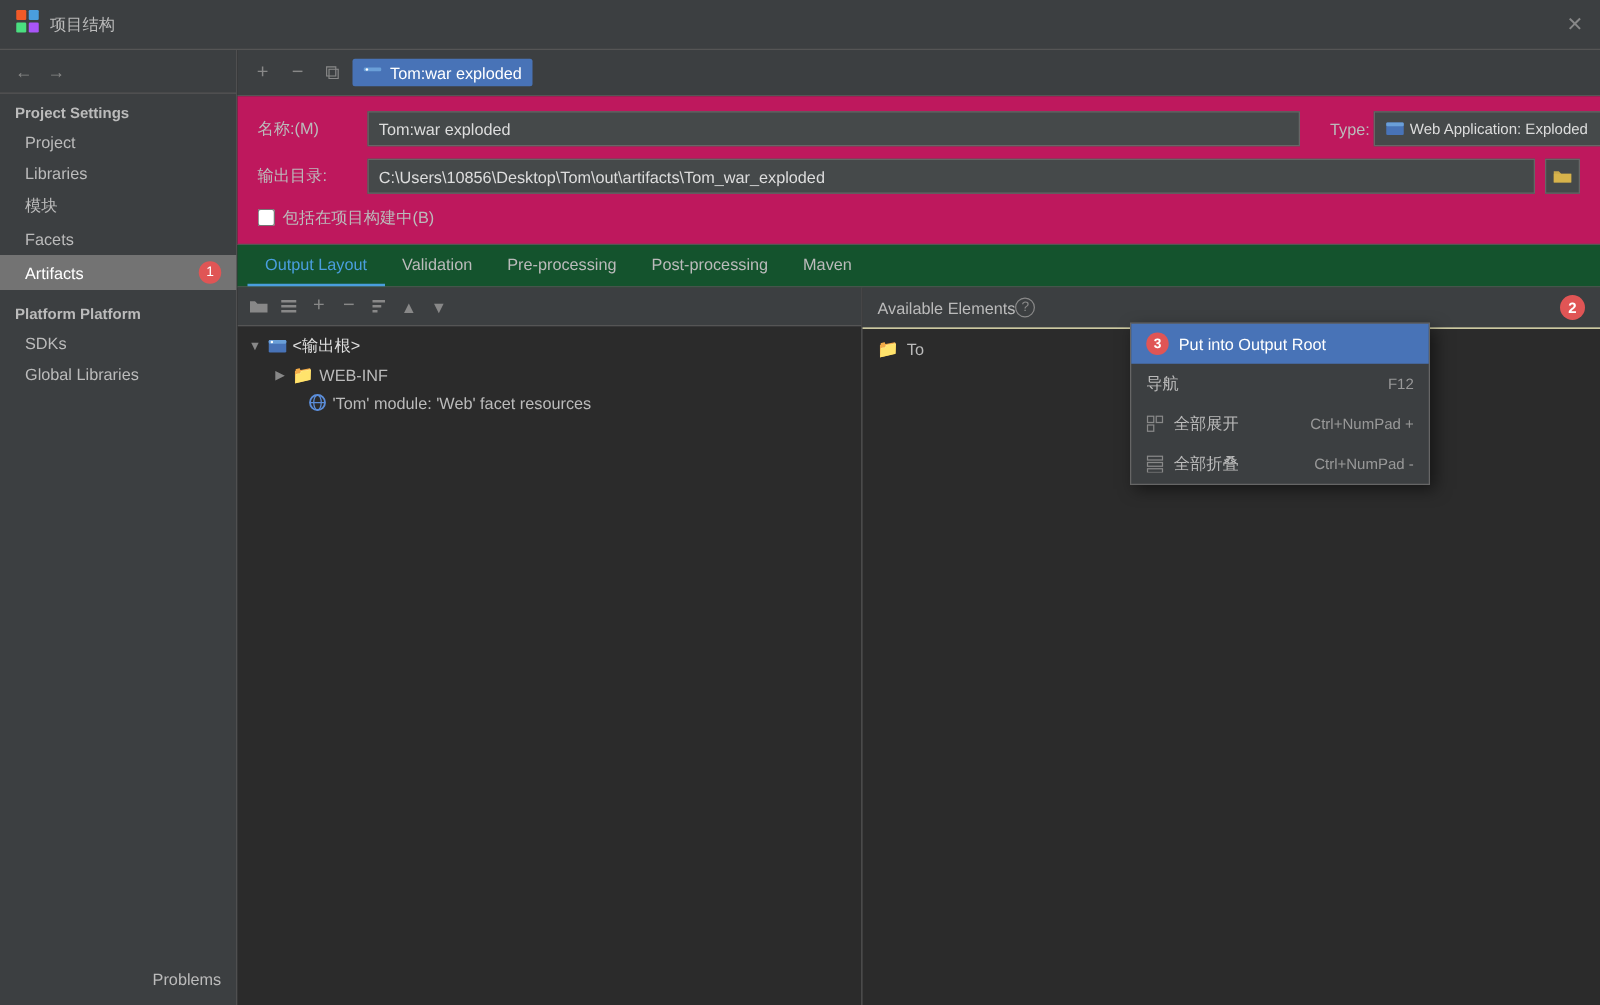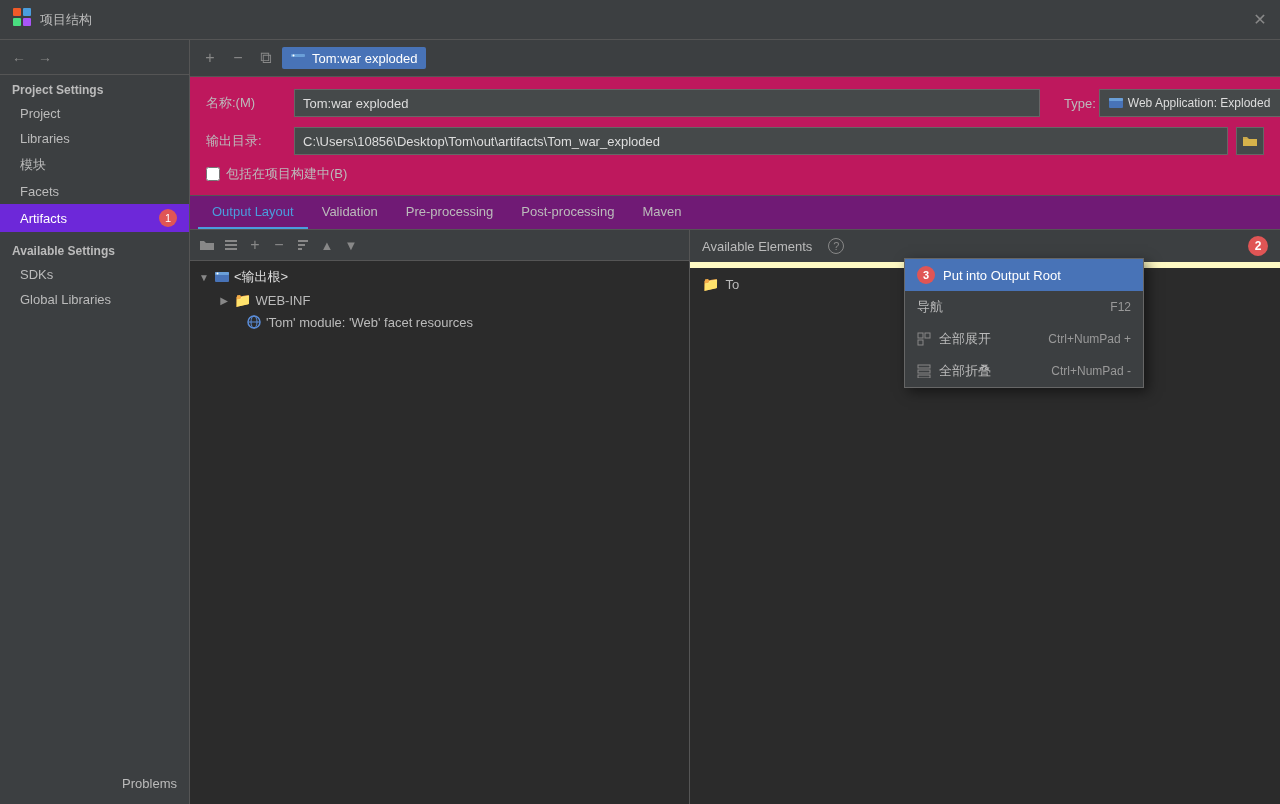--- a/index.html
+++ b/index.html
@@ -86,21 +86,21 @@
     .sidebar-item {
       padding: 5px 12px 5px 20px;
       cursor: pointer;
       color: #bbb;
       font-size: 13px;
       display: flex;
       align-items: center;
       gap: 6px;
     }
     .sidebar-item.active {
-      background: #6d28d9;
+      background: #737373;
       color: #fff;
     }
     .sidebar-item.active .badge {
       background: #e05555;
       color: #fff;
       border-radius: 50%;
       width: 18px;
       height: 18px;
       font-size: 11px;
       display: flex;
@@ -231,21 +231,21 @@
     }
     .checkbox-input {
       width: 14px;
       height: 14px;
       cursor: pointer;
     }
 
     
     .tabs-bar {
       display: flex;
-      background: #701a75;
+      background: #14532d;
       border-bottom: 1px solid #555;
       padding: 0 8px;
     }
     .tab {
       padding: 8px 14px;
       cursor: pointer;
       color: #bbb;
       font-size: 13px;
       border-bottom: 2px solid transparent;
     }
@@ -321,23 +321,23 @@
     
     .right-panel {
       flex: 1;
       display: flex;
       flex-direction: column;
     }
     .available-header {
       display: flex;
       align-items: center;
       padding: 6px 12px;
-      border-bottom: 6px solid #fef9c3;
+      border-bottom: 1px solid #fef9c3;
       background: #3c3f41;
-      gap: 16px;
+      gap: 0;
     }
     .available-title {
       color: #bbb;
       font-size: 13px;
     }
     .help-icon {
       width: 16px;
       height: 16px;
       border-radius: 50%;
       border: 1px solid #888;
@@ -461,21 +461,21 @@
       <span>模块</span>
     </div>
     <div class="sidebar-item">
       <span>Facets</span>
     </div>
     <div class="sidebar-item active">
       <span>Artifacts</span>
       <span class="badge">1</span>
     </div>
 
-    <div class="platform-section-title">Available Settings</div>
+    <div class="platform-section-title">Platform Platform</div>
 
     <div class="sidebar-item">
       <span>SDKs</span>
     </div>
     <div class="sidebar-item">
       <span>Global Libraries</span>
     </div>
 
     <div style="flex:1;"></div>
 

